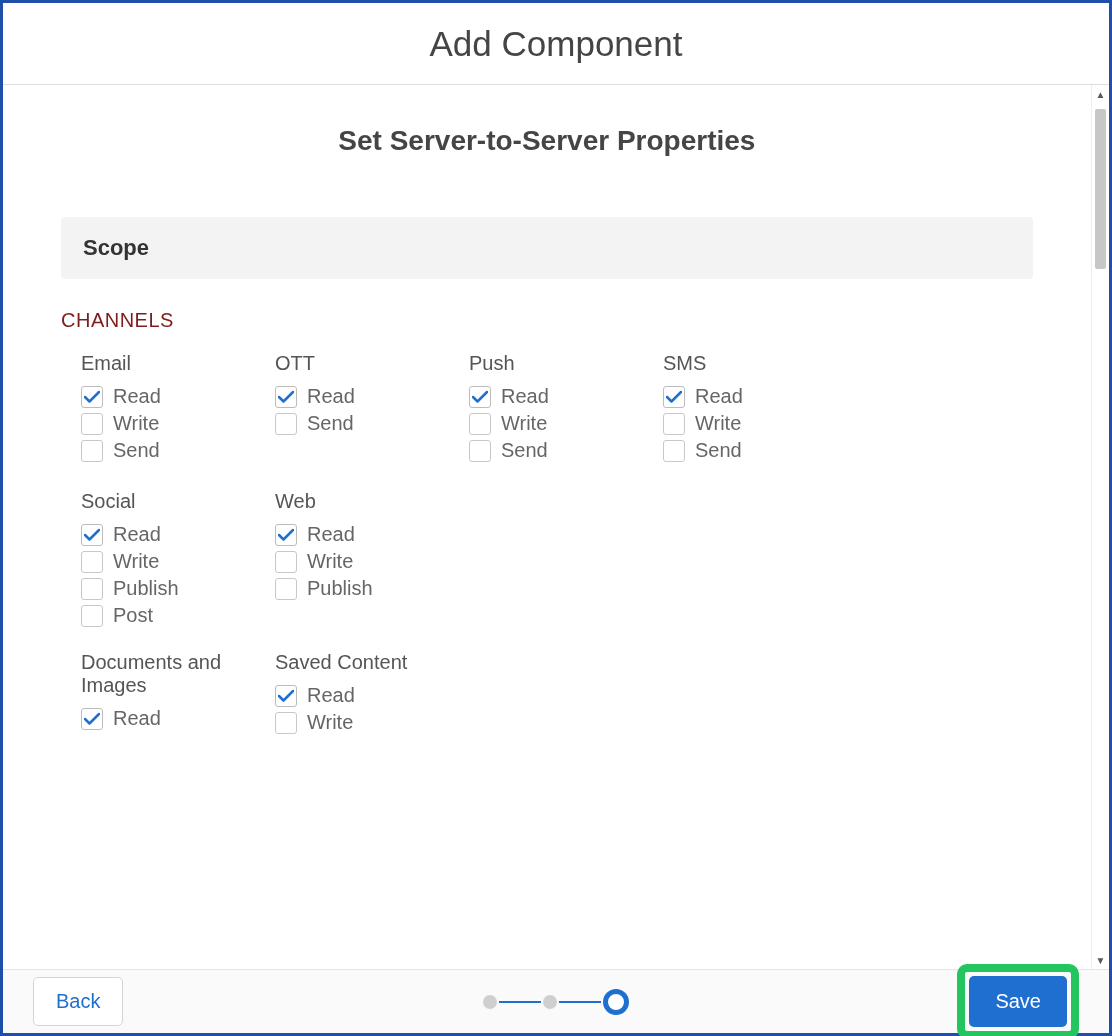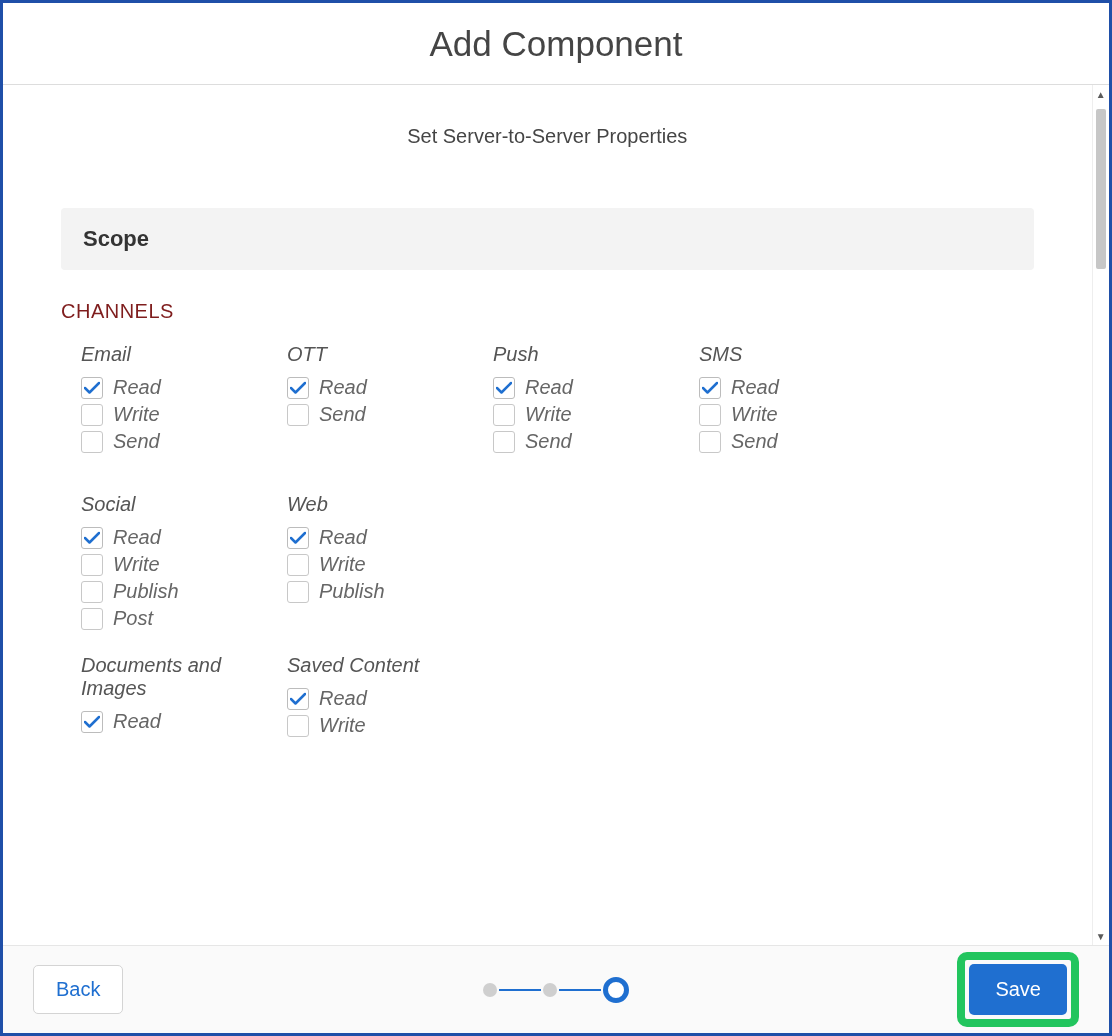--- a/index.html
+++ b/index.html
@@ -50,44 +50,43 @@
   .scroll-arrow.down { bottom: 0; }
   .scroll-thumb {
     position: absolute;
     top: 24px; left: 3px; right: 3px;
     height: 160px;
     background: #c7c7c7;
     border-radius: 2px;
   }
   .subtitle {
     text-align: center;
-    font-size: 20px;
+    font-size: 28px;
     color: #454545;
     margin: 0 0 60px 0;
-    font-weight: 400;
+    font-weight: 700;
   }
   .section-head {
     background: #f3f3f3;
     border-radius: 4px;
     padding: 18px 22px;
     font-size: 22px;
     font-weight: 700;
     color: #333;
   }
   .group-label {
     color: #7f1d1d;
     font-size: 20px;
     letter-spacing: .5px;
     margin: 30px 0 14px 0;
   }
   .grid {
     display: flex; flex-wrap: wrap;
-    gap: 16px;
+    gap: 4px;
     margin-left: 20px;
-    font-style: italic;
   }
   .col {
     width: 190px;
     margin-bottom: 14px;
   }
   .col-title {
     font-size: 20px;
     color: #555;
     margin: 6px 0 10px 0;
   }
@@ -106,21 +105,21 @@
   }
   .cb.checked { border-color: #bcbcbc; }
   .cb svg { display: none; }
   .cb.checked svg { display: block; }
   .cb-label {
     font-size: 20px;
     color: #666;
     text-align: right;
   }
   .footer {
-    height: 88px;
+    height: 64px;
     border-top: 1px solid #e6e6e6;
     background: #fafafa;
     display: flex; align-items: center;
     padding: 0 30px;
     position: relative;
   }
   .btn-back {
     background: #fff;
     border: 1px solid #d4d4d4;
     border-radius: 5px;

